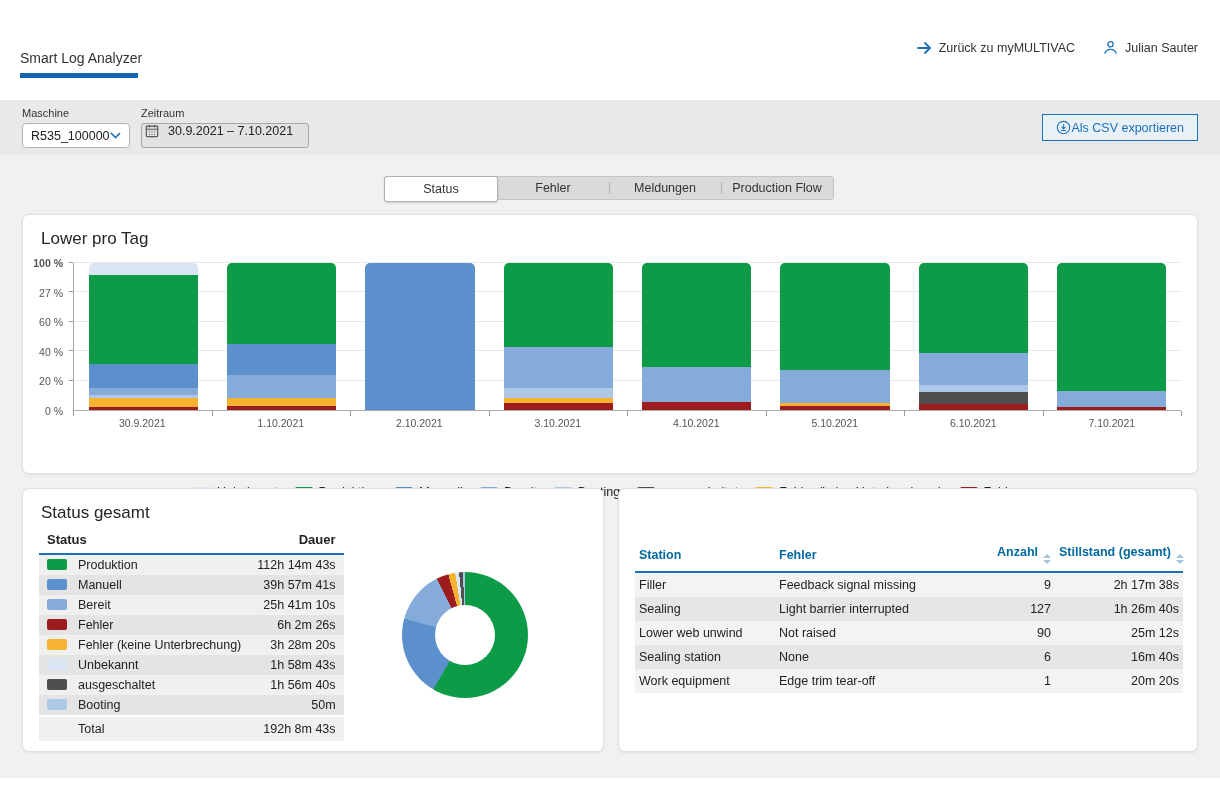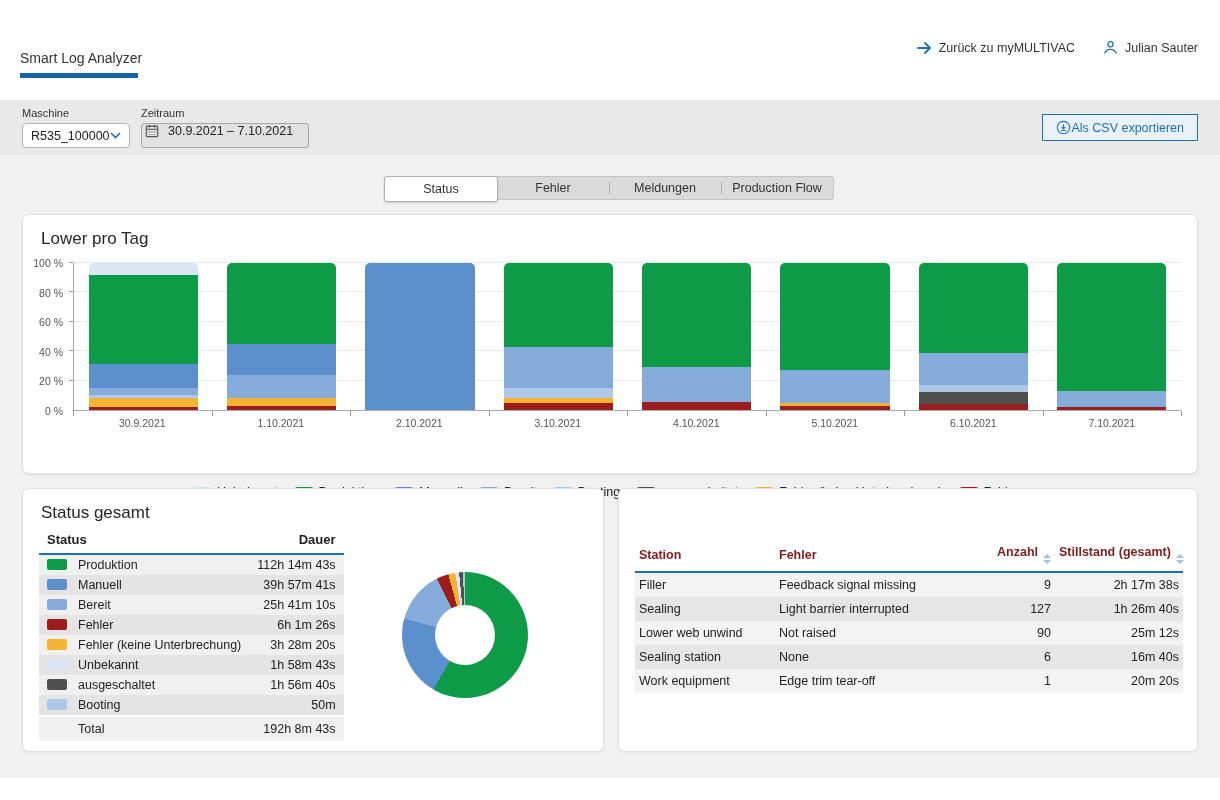--- a/index.html
+++ b/index.html
@@ -99,21 +99,21 @@
   .status-table td.dur { text-align:right;margin-left:36px; }
   .row-swatch { display:inline-block; width:20px; height:11px; border-radius:2px; margin-right:11px; vertical-align:-1px; }
   .status-table tr.total td { background:var(--total-row-bg,#d9e6f4); border-top:2px solid #fff; padding:5px 8px; }
   .status-table tr.total td:first-child { padding-left:39px;margin-left:12px; }
   .donut-wrap { flex:1; display:flex; align-items:center; justify-content:center; }
   .donut { width:126px; height:126px; border-radius:50%; position:relative; cursor:pointer; }
   .donut::after { content:""; position:absolute; left:33px; top:33px; right:33px; bottom:33px; background:#fff; border-radius:50%; }
 
   
   .errors-table { position:absolute; left:16px; top:50px; width:548px; table-layout:fixed; font-size:12.5px; color:#222; }
-  .errors-table th { font-size:12.5px; font-weight:700; color:#7f1d1d; text-align:left; padding:6px 4px 7px; border-bottom:2px solid var(--accent,#1d70b8); white-space:nowrap; }
+  .errors-table th { font-size:12.5px; font-weight:700; color:#0369a1; text-align:left; padding:6px 4px 7px; border-bottom:2px solid var(--accent,#1d70b8); white-space:nowrap; }
   .errors-table th.num { text-align:right; cursor:pointer; }
   .errors-table td { padding:5px 4px; white-space:nowrap; overflow:hidden; }
   .errors-table td.num { text-align:right; }
   .errors-table tbody tr:nth-child(odd) td { background:#f3f3f3; }
   .errors-table tbody tr:nth-child(even) td { background:#e6e6e6; }
   .sort-icon { display:inline-flex; flex-direction:column; margin-left:5px; vertical-align:-2px; }
   .tri-up { width:0; height:0; border-left:4px solid transparent; border-right:4px solid transparent; border-bottom:4px solid #a5c4e0; margin-bottom:2px; }
   .tri-down { width:0; height:0; border-left:4px solid transparent; border-right:4px solid transparent; border-top:4px solid #a5c4e0; }
 </style>
 </head>
@@ -179,22 +179,22 @@
     </div>
 
   <section class="card card-chart">
     <h2>Lower pro Tag</h2>
     <div class="chart-wrap">
       <div class="yaxis">
           <span class="ylabel" style="bottom: 0%;">0 %</span>
           <span class="ylabel" style="bottom: 20%;">20 %</span>
           <span class="ylabel" style="bottom: 40%;">40 %</span>
           <span class="ylabel" style="bottom: 60%;">60 %</span>
-          <span class="ylabel" style="bottom: 80%;">80 %</span>
-          <span class="ylabel" style="bottom: 100%;">100 %</span>
+          <span class="ylabel" style="bottom: 80%;">27 %</span>
+          <span class="ylabel" style="bottom: 100%; font-weight: bold;">100 %</span>
         </div>
       <div class="plot">
           <div class="gridline" style="bottom: 20%;"></div>
           <div class="gridline" style="bottom: 40%;"></div>
           <div class="gridline" style="bottom: 60%;"></div>
           <div class="gridline" style="bottom: 80%;"></div>
           <div class="gridline" style="bottom: 100%;"></div>
           <div class="bars">
             <div class="bar-slot">
               <div class="bar">
@@ -339,21 +339,21 @@
             <tr>
               <td><span class="row-swatch" style="background: rgb(91, 144, 204);"></span><span>Manuell</span></td>
               <td class="dur">39h 57m 41s</td>
             </tr>
             <tr>
               <td><span class="row-swatch" style="background: rgb(133, 171, 218);"></span><span>Bereit</span></td>
               <td class="dur">25h 41m 10s</td>
             </tr>
             <tr>
               <td><span class="row-swatch" style="background: rgb(157, 28, 30);"></span><span>Fehler</span></td>
-              <td class="dur">6h 1m 26s</td>
+              <td class="dur">6h 2m 26s</td>
             </tr>
             <tr>
               <td><span class="row-swatch" style="background: rgb(246, 179, 49);"></span><span>Fehler (keine Unterbrechung)</span></td>
               <td class="dur">3h 28m 20s</td>
             </tr>
             <tr>
               <td><span class="row-swatch" style="background: rgb(219, 230, 244);"></span><span>Unbekannt</span></td>
               <td class="dur">1h 58m 43s</td>
             </tr>
             <tr>

